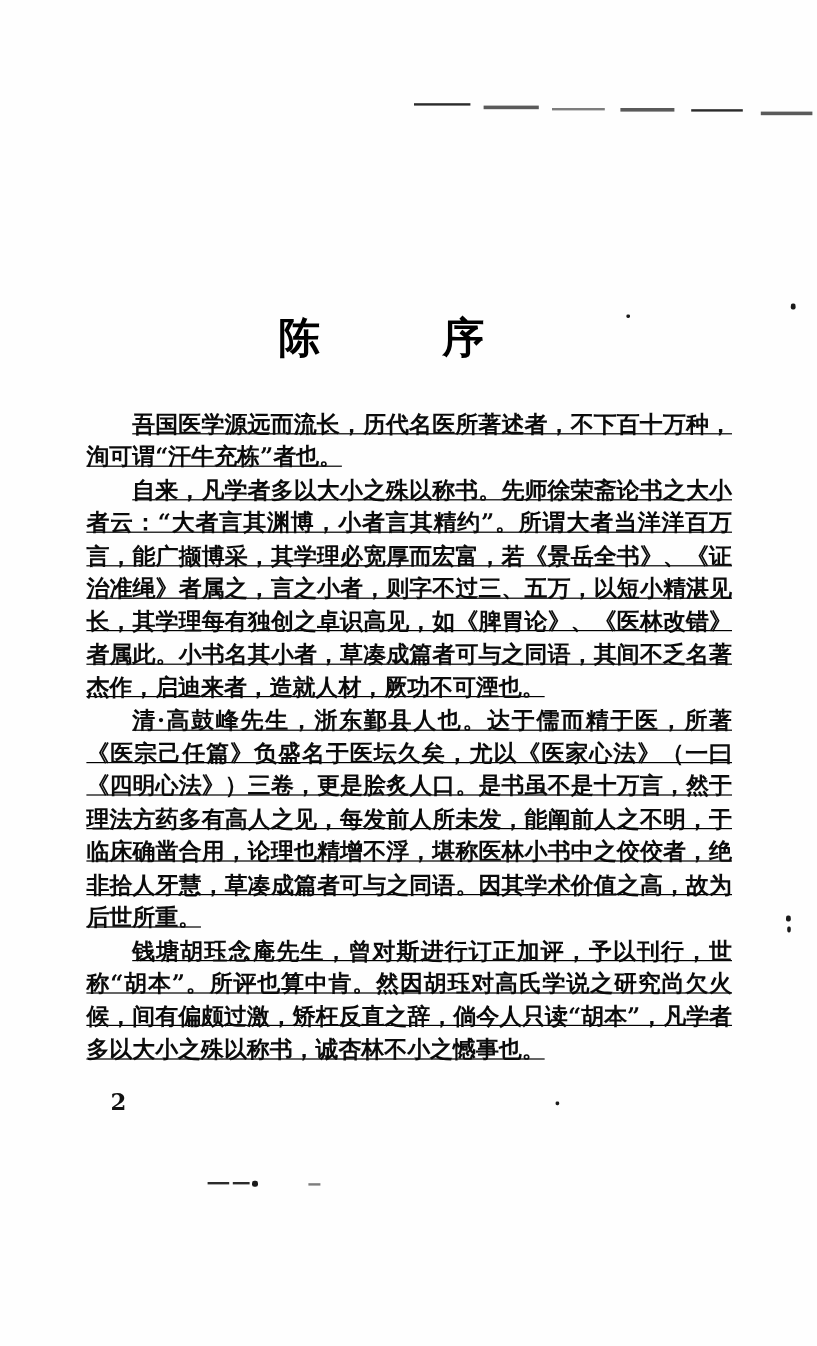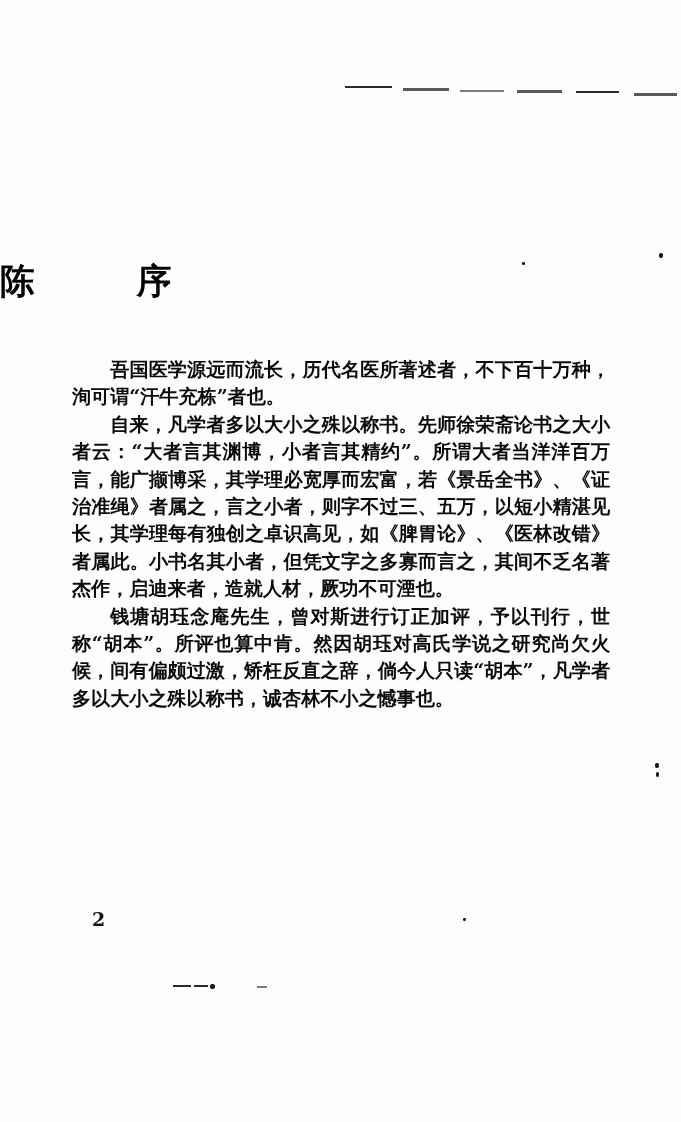--- a/index.html
+++ b/index.html
@@ -23,37 +23,39 @@
   }
   .artifact.gray { background: #5a5a5a; }
   .artifact.light { background: #7d7d7d; }
 
   
   .title-block {
     position: absolute;
     left: 0;
     top: 258px;
     width: 646px;
+    text-align: center;
   }
   .title-text {
     display: inline-block;
     font-size: 35px;
     font-weight: bold;
     letter-spacing: 0.30em;
     color: #000;
     font-family: "DejaVu Serif", "Liberation Serif", serif;
     white-space: pre;
   }
 
   
   .body-block {
     position: absolute;
     left: 72px;
-    top: 356px;
+    top: 340px;
     width: 538px;
+    text-decoration: underline;
   }
   .para {
     margin: 0 0 0 0;
     font-size: 19.1px;
     line-height: 27.4px;
     color: #0b0b0b;
     text-align: justify;
     text-align-last: left;
     text-justify: inter-character;
     text-indent: 2em;
@@ -97,21 +99,22 @@
   <div class="speck" style="left:655px; top:763px; width:4px; height:5px;"></div>
   <div class="speck" style="left:656px; top:772px; width:3px; height:5px;"></div>
   <div class="speck" style="left:463px; top:918px; width:3px; height:3px;"></div>
 
   <div class="title-block">
     <span class="title-text">陈　　序</span>
   </div>
 
   <div class="body-block">
     <p class="para">吾国医学源远而流长，历代名医所著述者，不下百十万种，洵可谓“汗牛充栋”者也。</p>
-    <p class="para">自来，凡学者多以大小之殊以称书。先师徐荣斋论书之大小者云：“大者言其渊博，小者言其精约”。所谓大者当洋洋百万言，能广撷博采，其学理必宽厚而宏富，若《景岳全书》、《证治准绳》者属之，言之小者，则字不过三、五万，以短小精湛见长，其学理每有独创之卓识高见，如《脾胃论》、《医林改错》者属此。小书名其小者，但凭文字之多寡而言之，其间不乏名著杰作，启迪来者，造就人材，厥功不可湮也。</p>
+    <p class="para">自来，凡学者多以大小之殊以称书。先师徐荣斋论书之大小者云：“大者言其渊博，小者言其精约”。所谓大者当洋洋百万言，能广撷博采，其学理必宽厚而宏富，若《景岳全书》、《证治准绳》者属之，言之小者，则字不过三、五万，以短小精湛见长，其学理每有独创之卓识高见，如《脾胃论》、《医林改错》者属此。小书名其小者，草凑成篇者可与之同语，其间不乏名著杰作，启迪来者，造就人材，厥功不可湮也。</p>
+    <p class="para">清·高鼓峰先生，浙东鄞县人也。达于儒而精于医，所著《医宗己任篇》负盛名于医坛久矣，尤以《医家心法》（一曰《四明心法》）三卷，更是脍炙人口。是书虽不是十万言，然于理法方药多有高人之见，每发前人所未发，能阐前人之不明，于临床确凿合用，论理也精增不浮，堪称医林小书中之佼佼者，绝非拾人牙慧，草凑成篇者可与之同语。因其学术价值之高，故为后世所重。</p>
     <p class="para">钱塘胡珏念庵先生，曾对斯进行订正加评，予以刊行，世称“胡本”。所评也算中肯。然因胡珏对高氏学说之研究尚欠火候，间有偏颇过激，矫枉反直之辞，倘今人只读“胡本”，凡学者多以大小之殊以称书，诚杏林不小之憾事也。</p>
   </div>
 
   <div class="page-number">2</div>
 
   <div class="artifact" style="left:173px; top:985px; width:18px; height:2px;"></div>
   <div class="artifact" style="left:194px; top:985px; width:14px; height:2px;"></div>
   <div class="speck" style="left:210px; top:984px; width:5px; height:5px;"></div>
   <div class="artifact light" style="left:257px; top:986px; width:10px; height:2px;"></div>
 

